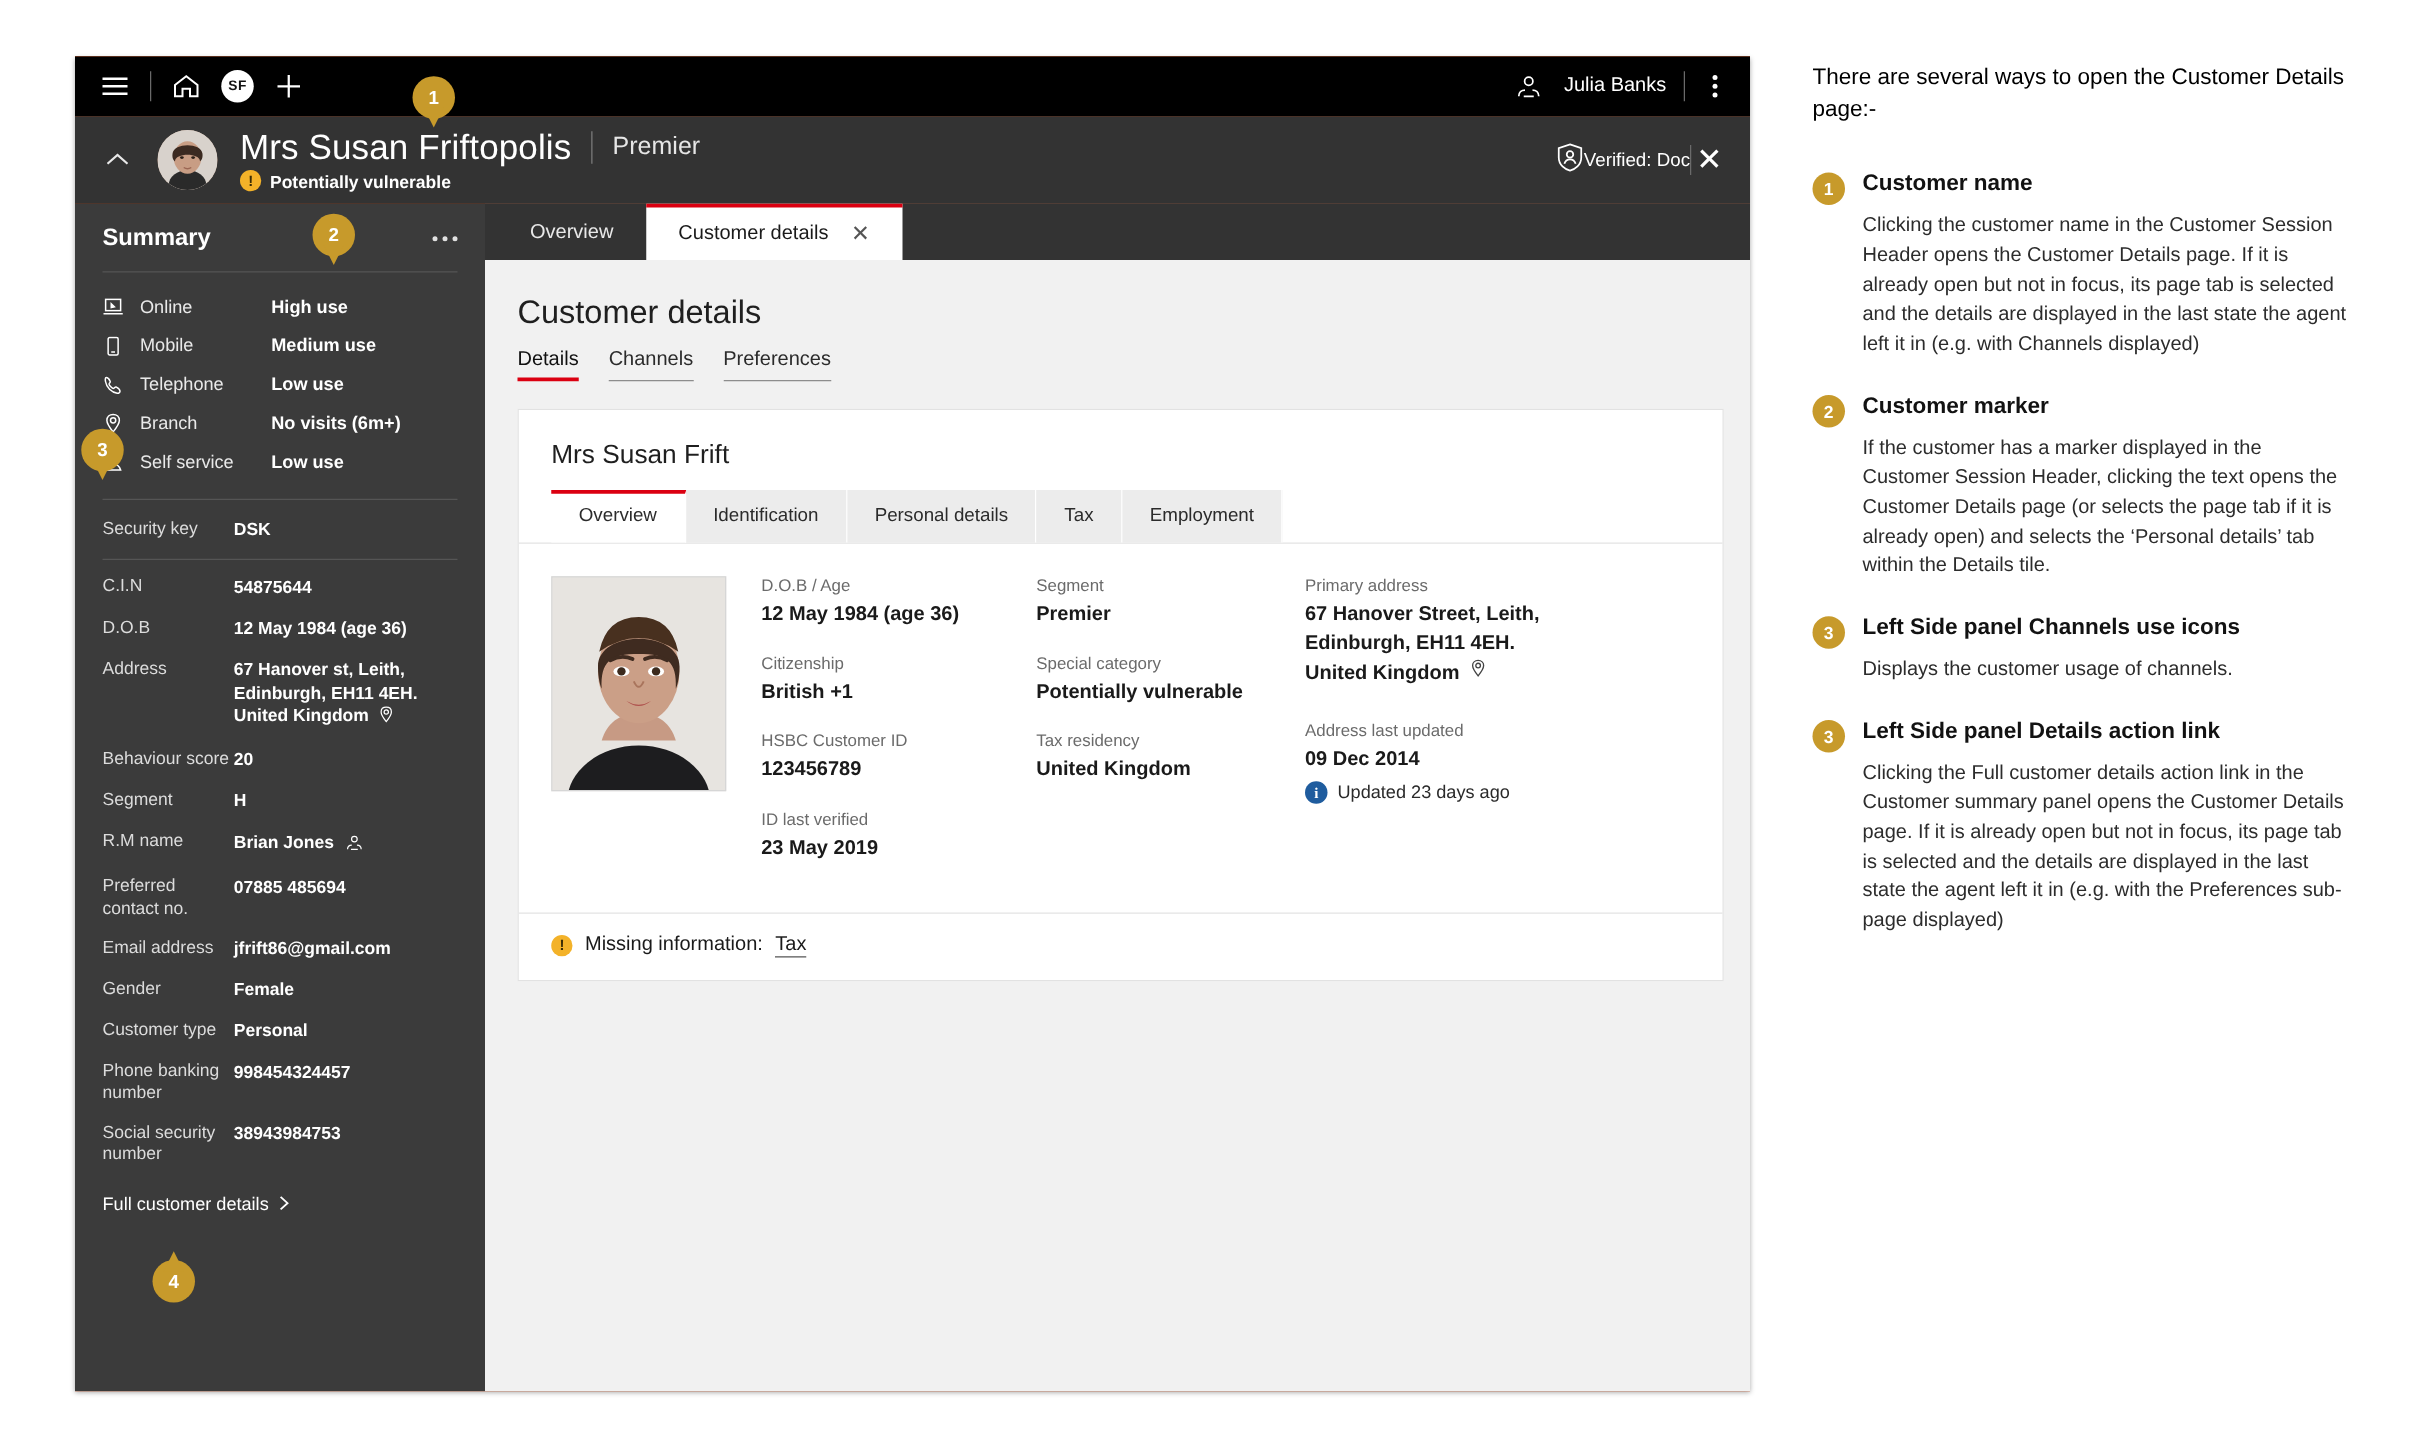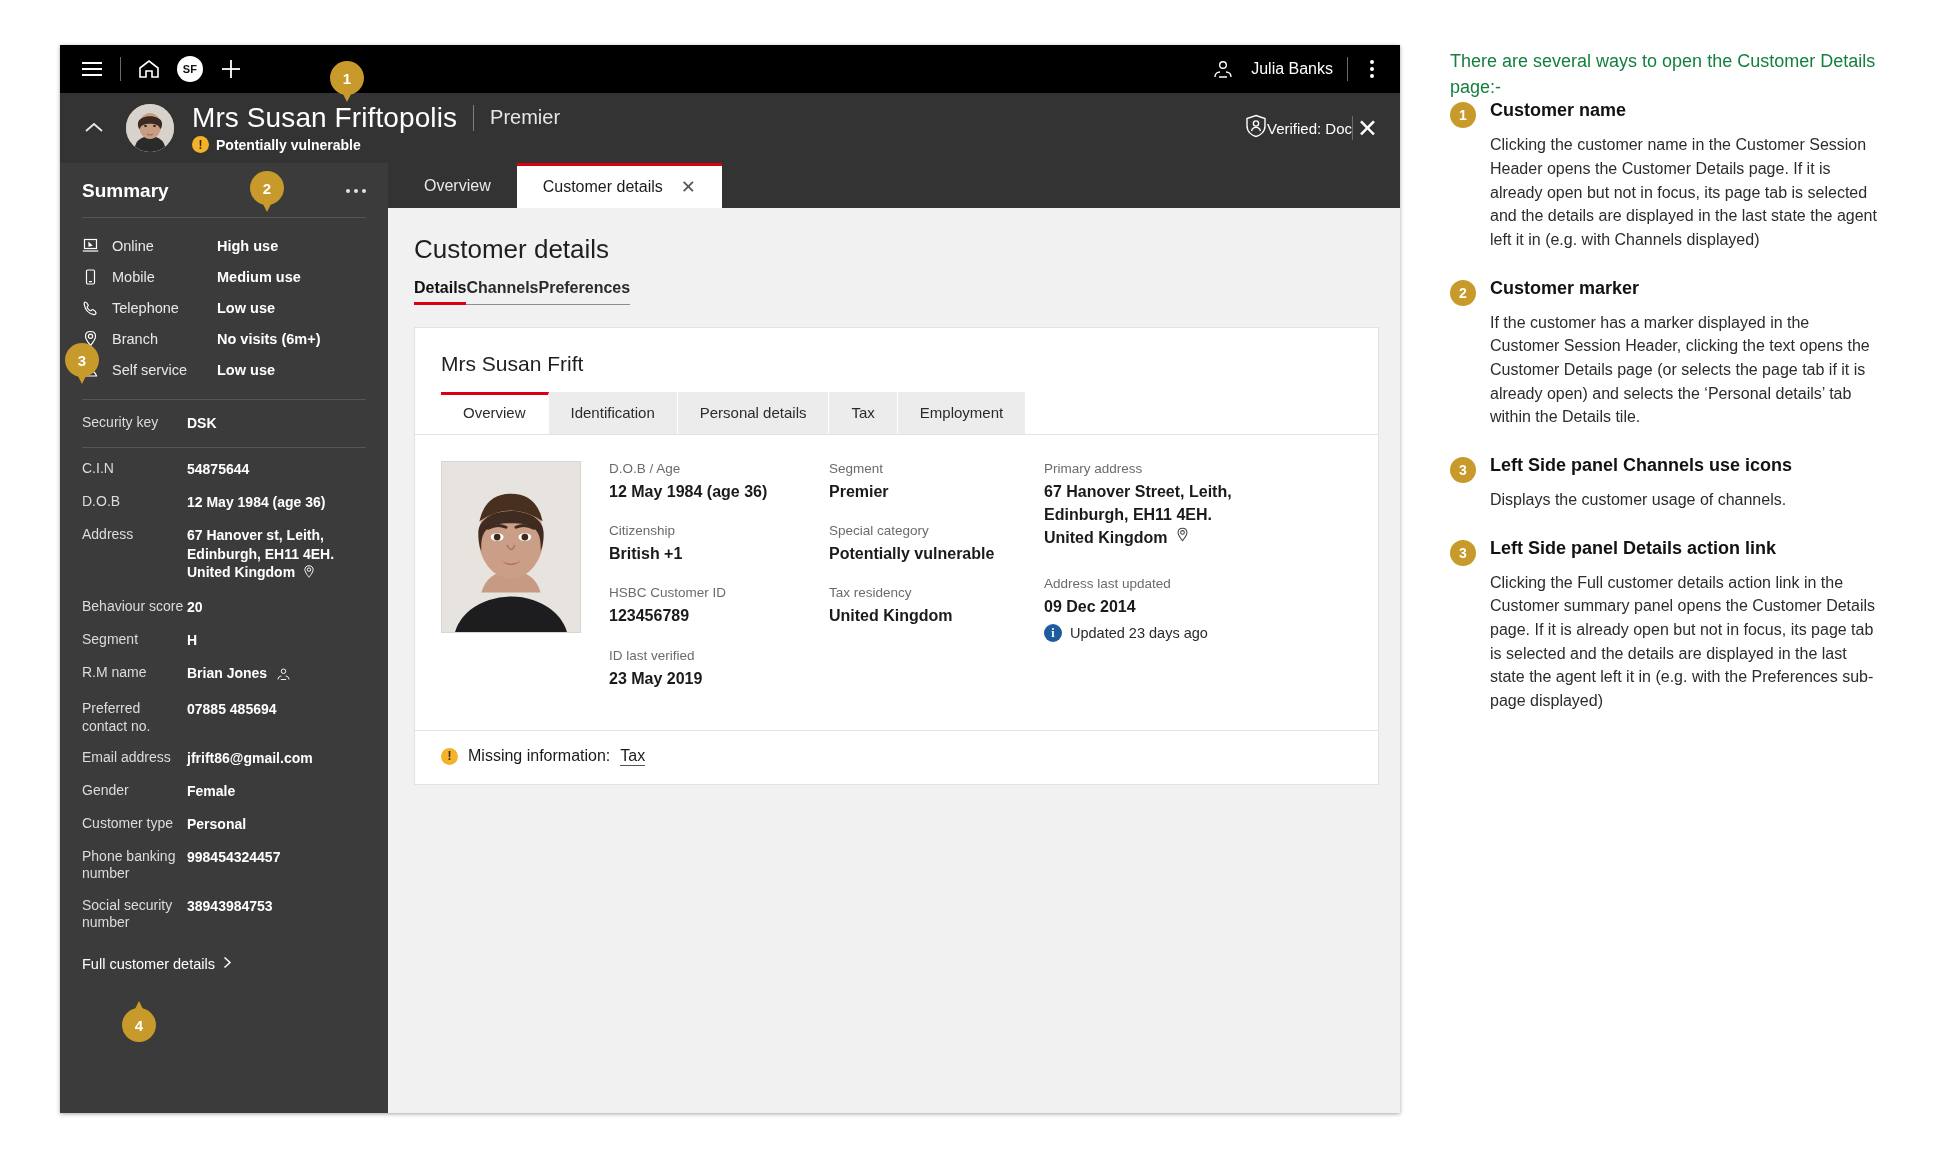--- a/index.html
+++ b/index.html
@@ -137,21 +137,21 @@
     position: relative;
   }
   .page-tab.active {
     background: #ffffff; color: #1a1a1a;
     border-top: 3px solid #db0011;
   }
   .tab-x { font-size: 18px; color: #555; line-height: 1; font-weight: 300; }
 
   #main-scroll { padding: 26px 26px 0 26px; }
   #page-title { font-size: 26px; color: #1f1f1f; font-weight: 400; margin-bottom: 14px; }
-  #sub-nav { display: flex; margin-bottom: 22px; font-weight: bold; }
+  #sub-nav { display: flex; gap: 24px; margin-bottom: 22px; }
   .sub-link {
     font-size: 16px; color: #2b2b2b;
     padding-bottom: 5px; border-bottom: 1px solid #8d8d8d;
   }
   .sub-link.active { border-bottom: 3px solid #db0011; color: #111; }
 
   
   #detail-card {
     background: #ffffff; border: 1px solid #e2e2e2;
     width: 965px;
@@ -217,21 +217,22 @@
     top: auto; bottom: 25px;
     border-top: none; border-bottom: 16px solid #c79a2b;
   }
 
   
   #notes {
     position: absolute; left: 1450px; top: 48px;
     width: 430px;
   }
   #notes-intro {
-    font-size: 18px; color: #15803d; line-height: 1.45;
+    font-size: 18px; color: #000000; line-height: 1.45;
+    margin-bottom: 36px;
   }
   .note { display: flex; margin-bottom: 26px; }
   .note-badge {
     width: 26px; height: 26px; border-radius: 50%;
     background: #c79a2b; color: #fff;
     font-size: 14px; font-weight: bold;
     display: flex; align-items: center; justify-content: center;
     flex: 0 0 26px; margin-top: 2px;
   }
   .note-main { margin-left: 14px; }

